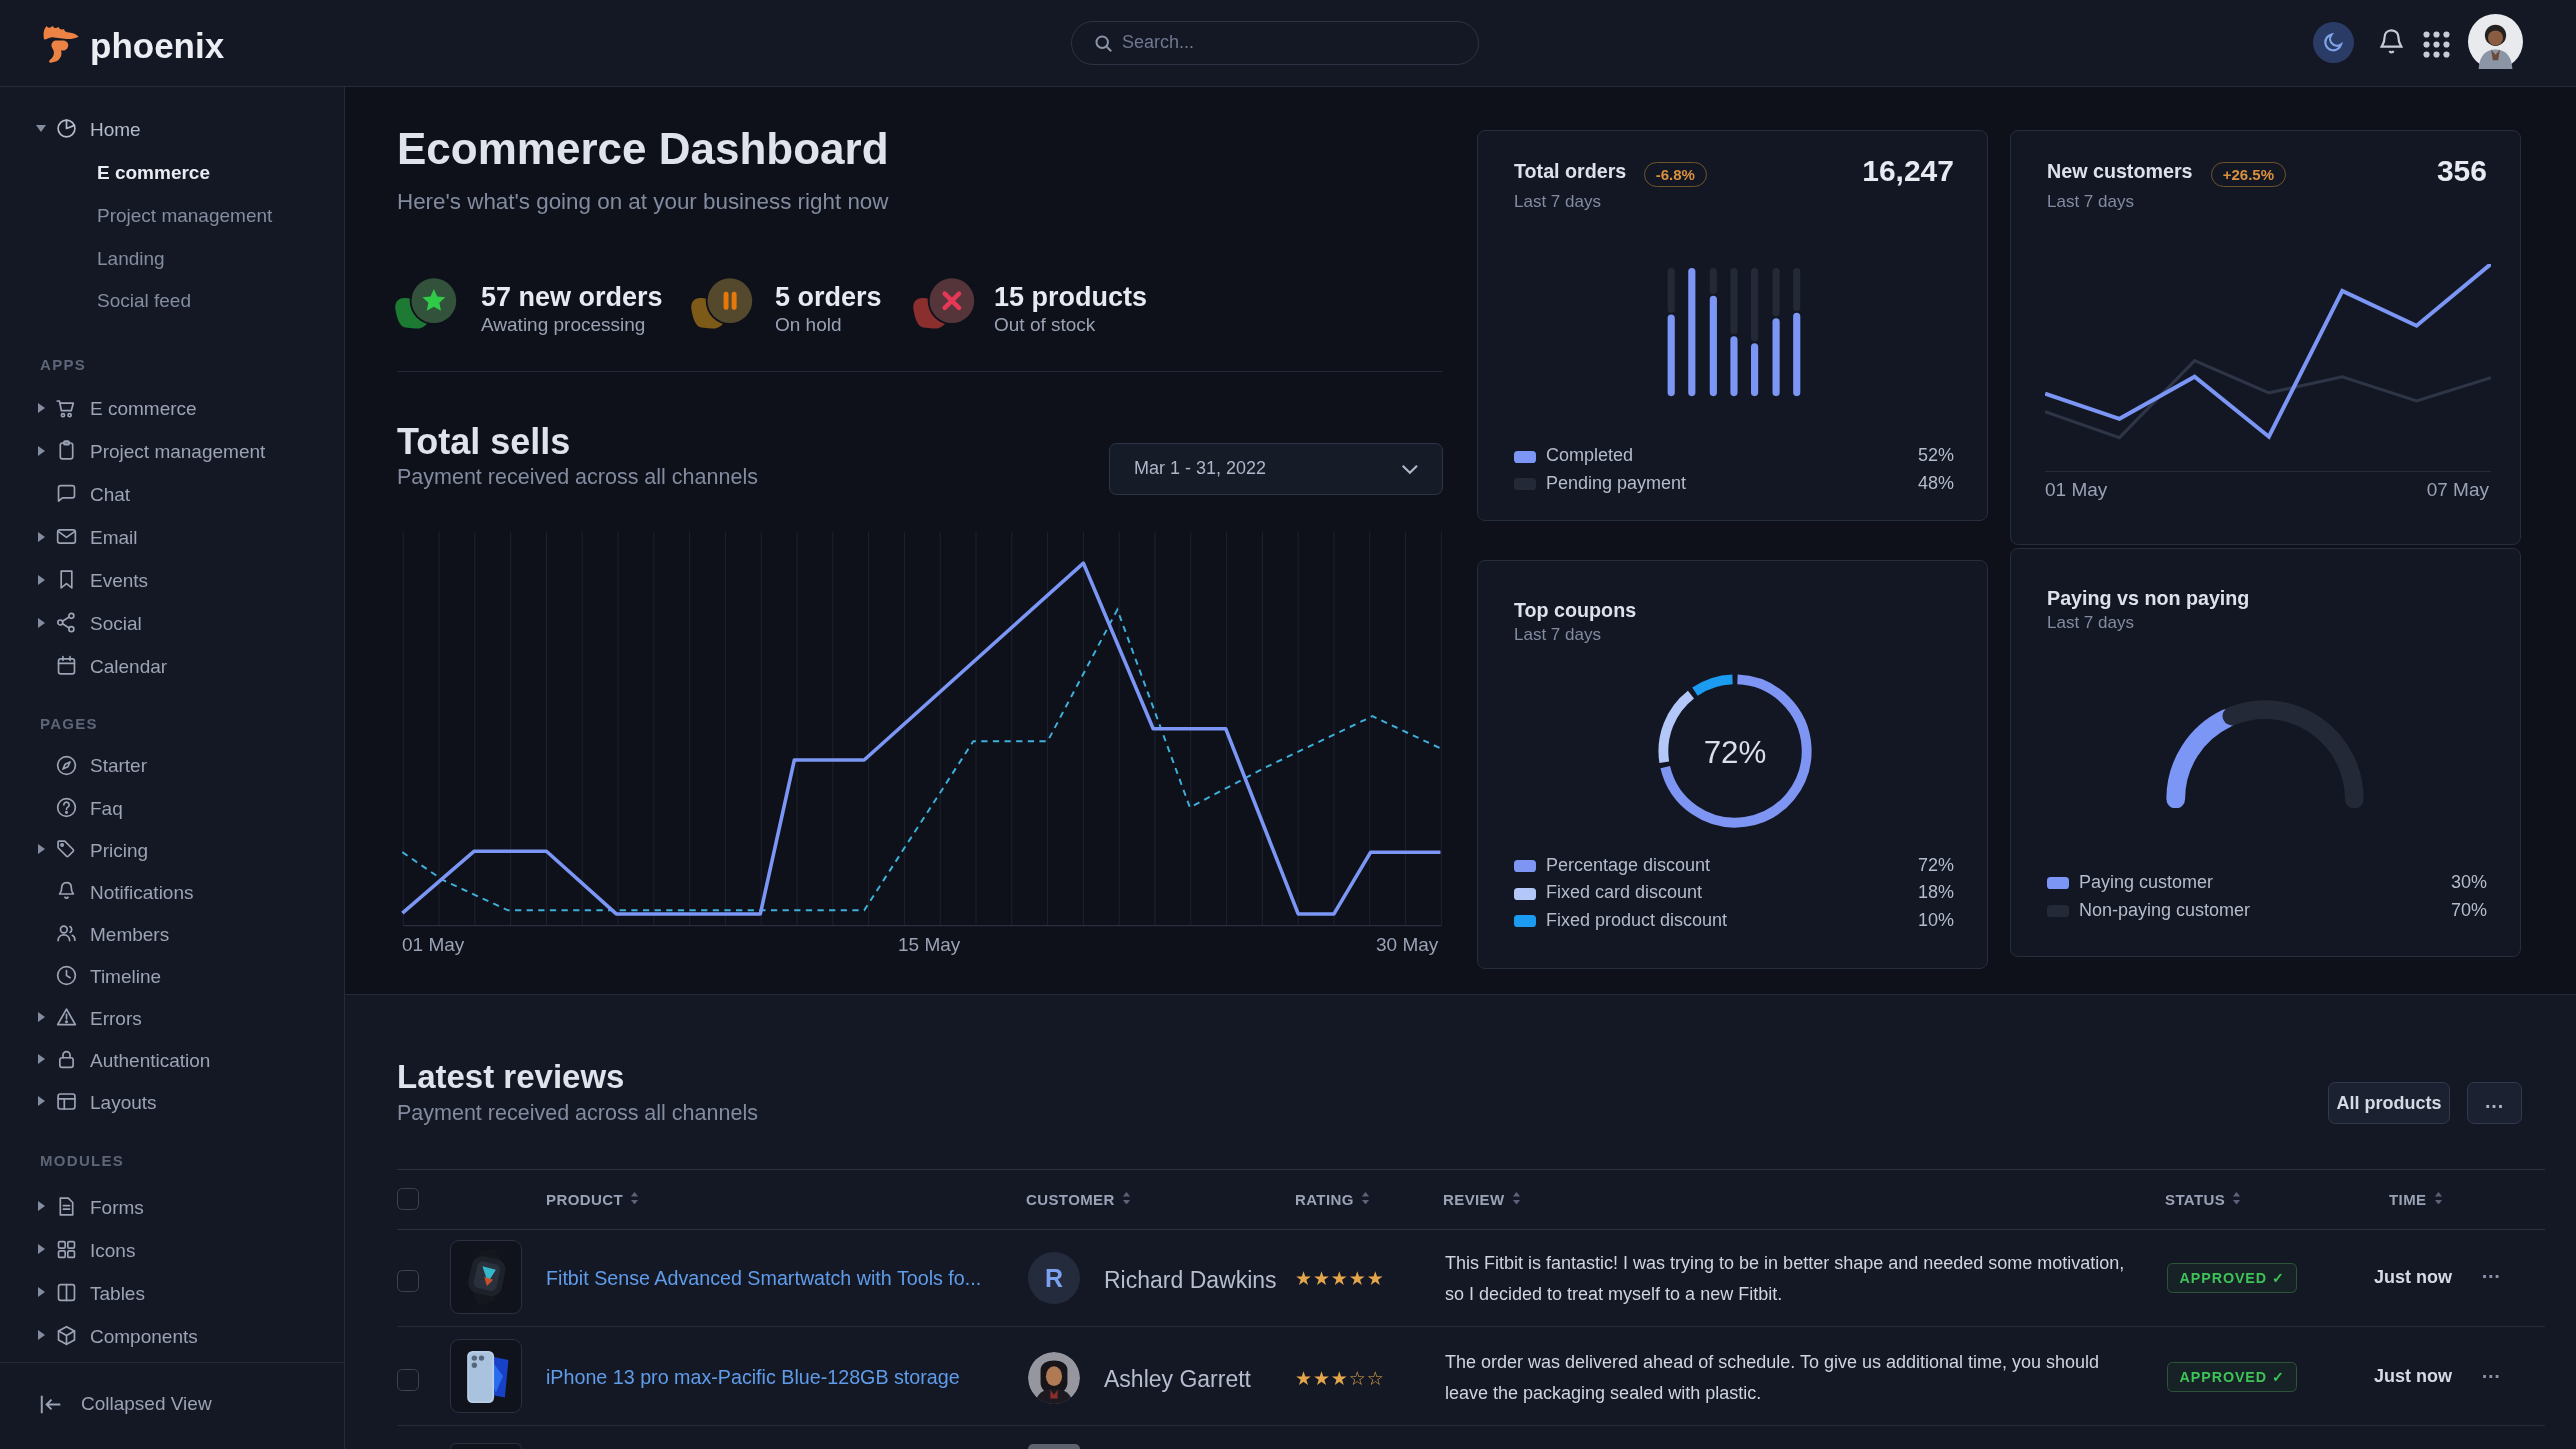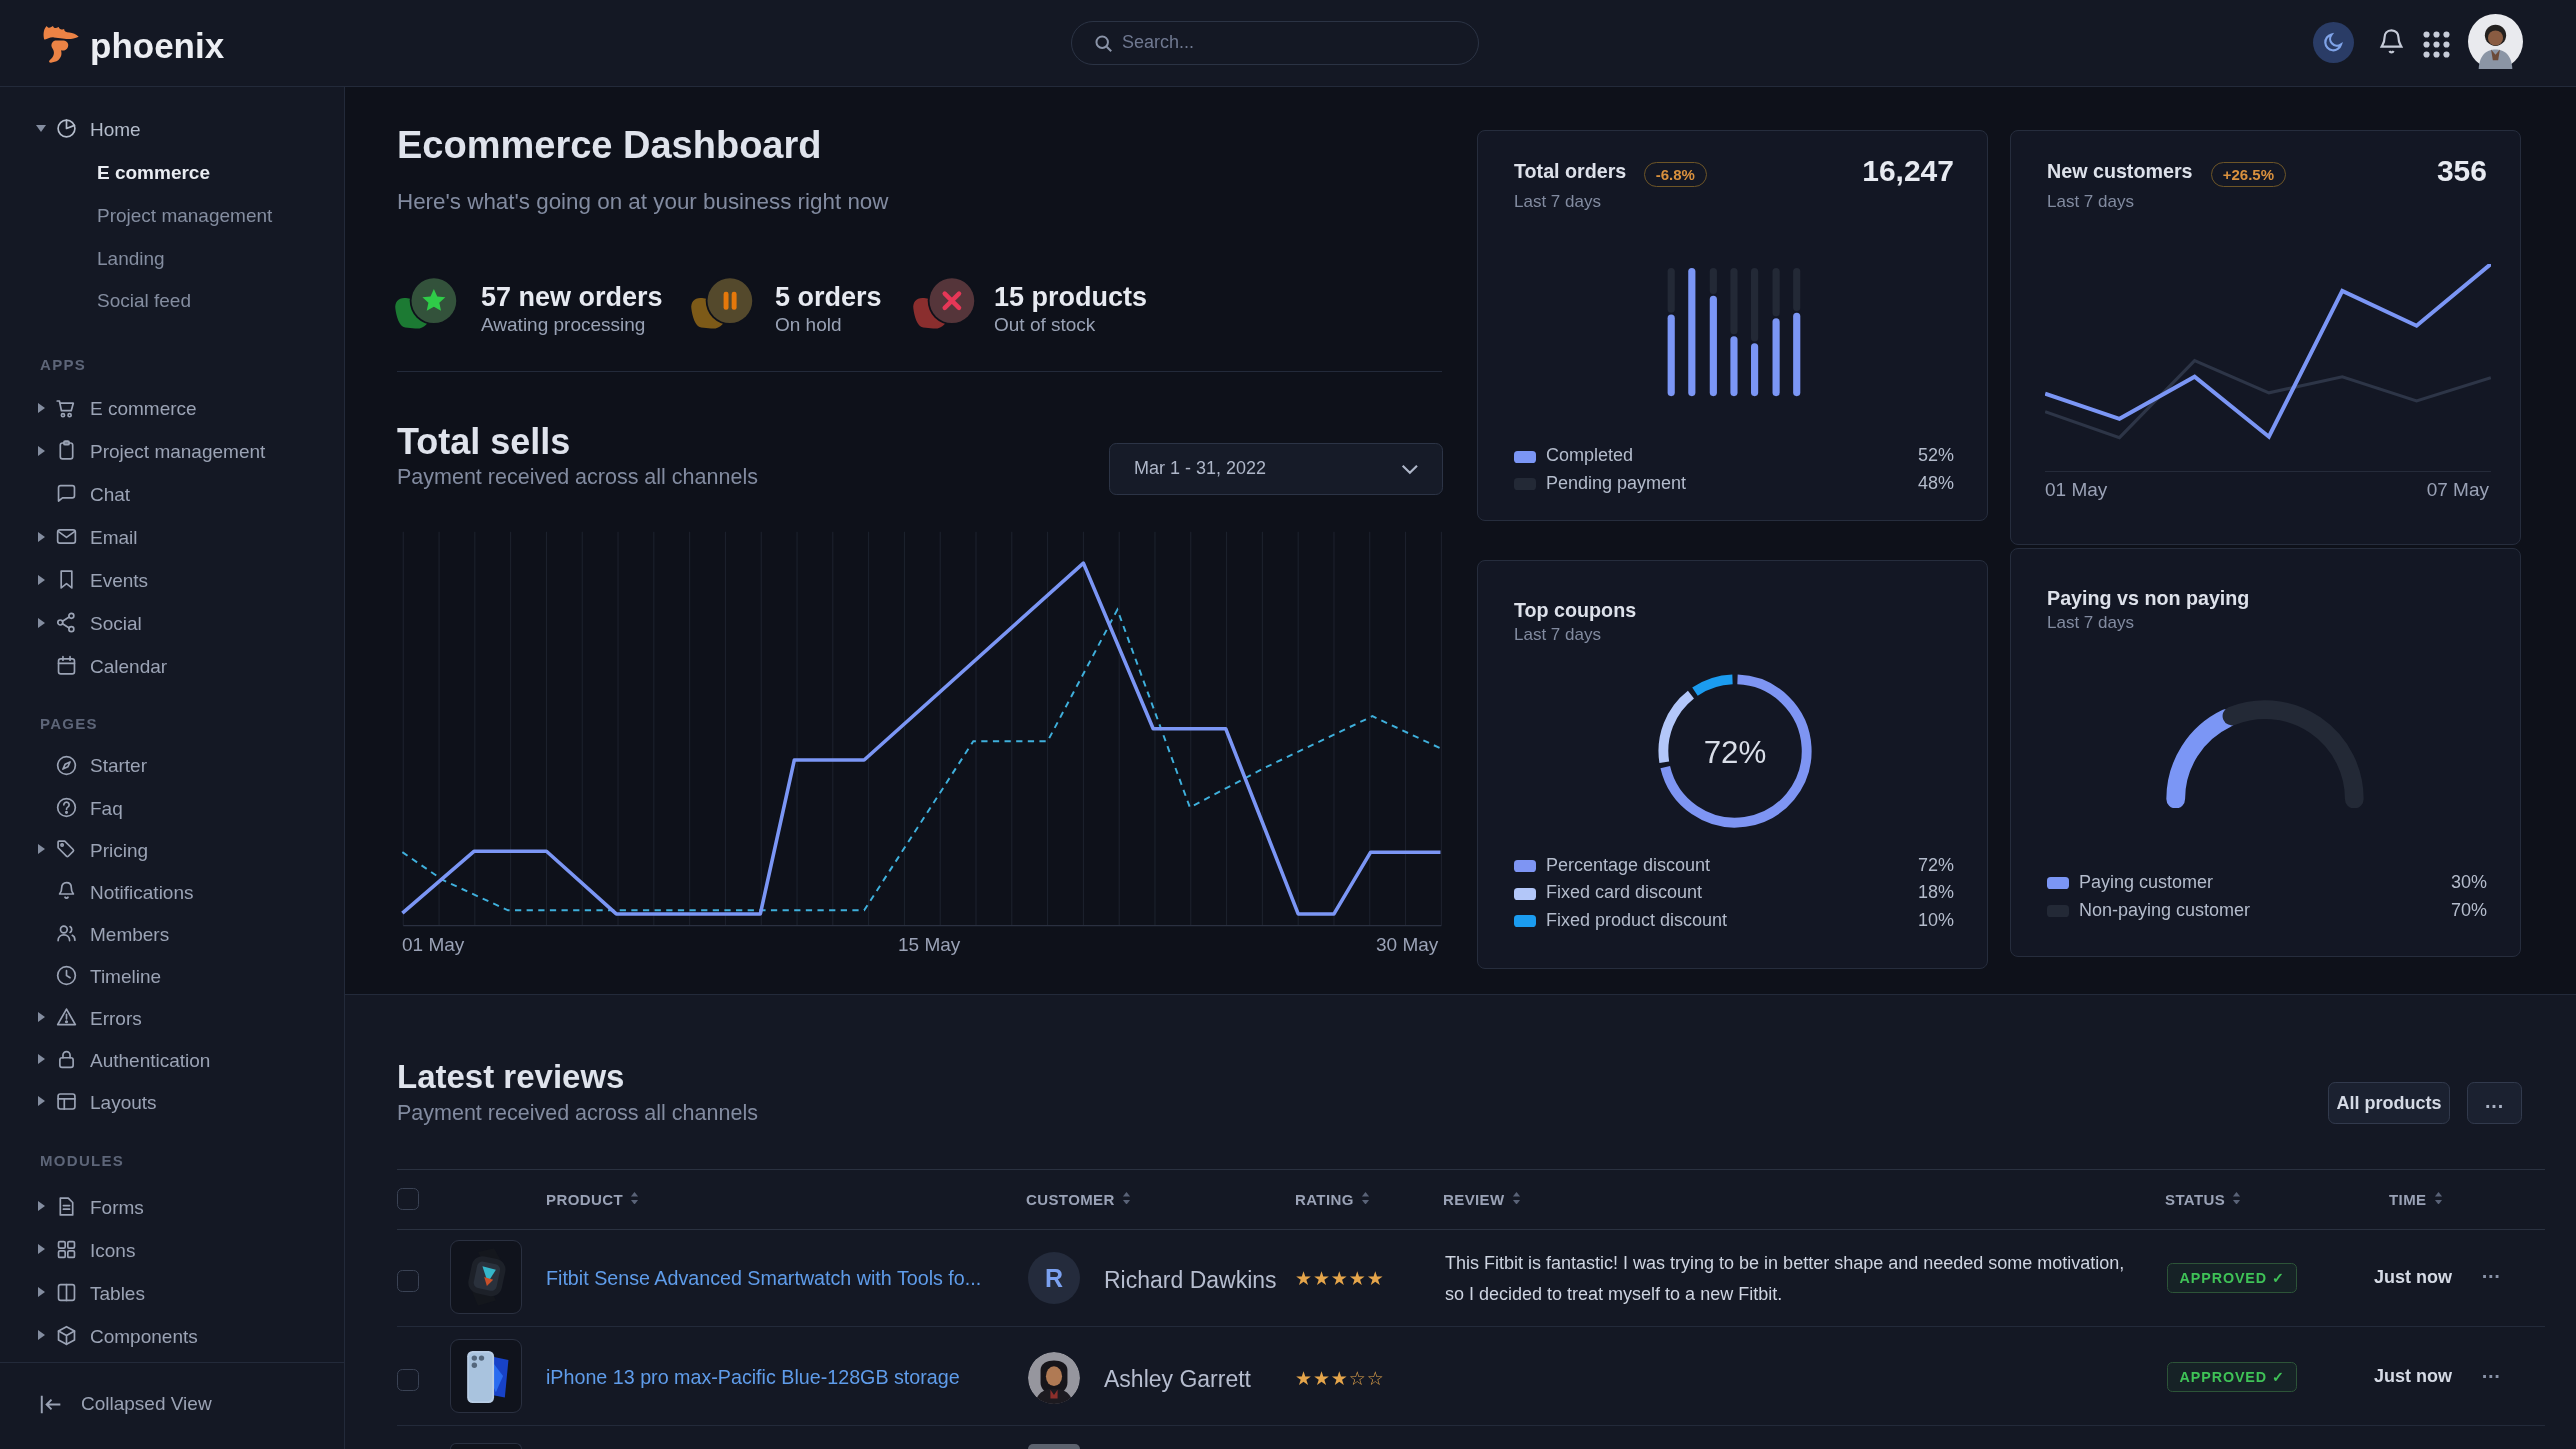--- a/index.html
+++ b/index.html
@@ -15,21 +15,21 @@
   #searchpill span { position:absolute; left:50px; top:10.7px; font-size:18px; color:#6f7890;text-align:center; }
   #moonbtn { position:absolute; left:2313px; top:21.5px; width:41px; height:41px; border-radius:50%; background:#2a3c66; }
   
   #sidebar { position:absolute; left:0; top:87px; width:345px; height:1362px; background:#141824; border-right:0.9px solid #232a3a; }
   .mitem { position:absolute; font-size:19px; color:#9ba3b5; white-space:nowrap; }
   .msub { position:absolute; font-size:19px; color:#848da0; white-space:nowrap; }
   .mlabel { position:absolute; font-size:15px; font-weight:bold; color:#5d6578; letter-spacing:1.3px; }
   .micon { position:absolute; width:23px; height:23px; }
   .mcaret { position:absolute; width:0; height:0; border-left:7.2px solid #848da0; border-top:5.4px solid transparent; border-bottom:5.4px solid transparent; }
   
-  #pagetitle { position:absolute; left:397px; top:124px; font-size:38px; font-weight:bold; color:#dfe3ec; }
+  #pagetitle { position:absolute; left:397px; top:124px; font-size:44px; font-weight:bold; color:#dfe3ec; }
   #pagesub { position:absolute; left:397px; top:189px; font-size:22.4px; color:#828ba0; }
   .statnum { position:absolute; font-size:27px; font-weight:bold; color:#e7eaf1; }
   .statsub { position:absolute; font-size:19px; color:#99a2b5; }
   
   .card { position:absolute; background:#131724; border:0.9px solid #262d3d; border-radius:8px; }
   .ctitle { position:absolute; left:36px; font-size:19.7px; font-weight:bold; color:#dde1ea; }
   .csub { position:absolute; left:36px; font-size:17px; color:#828ba0; }
   .cvalue { position:absolute; right:33px; font-size:30px; font-weight:bold; color:#e7eaf1; }
   .badge { position:absolute; height:25px; border-radius:12.5px; border:0.9px solid #6d5527; color:#d9913e; font-size:15px; font-weight:bold; line-height:23px; padding:0 10.7px; }
   .legrow { position:absolute; font-size:18px; color:#b4bccc; }
@@ -469,20 +469,21 @@
     <svg width="52" height="52" viewBox="0 0 58 58">
       <circle cx="29" cy="29" r="29" fill="#96969e"></circle>
       <path d="M14 20 C14 6 44 6 44 20 L44 34 C44 40 40 44 36 46 L22 46 C18 44 14 40 14 34 Z" fill="#17151a"></path>
       <ellipse cx="29" cy="27" rx="9" ry="11" fill="#b07a54"></ellipse>
       <path d="M8 58 C10 44 20 41 29 41 C38 41 48 44 50 58 Z" fill="#1c1a20"></path>
       <path d="M25 42 L29 48 L33 42 L33 52 L25 52 Z" fill="#8c2f2b"></path>
     </svg>
   </div>
   <div class="pname" style="left:1104px;top:1366px;">Ashley Garrett</div>
   <div class="stars" style="left:1295px;top:1367px;">★★★☆☆</div>
+  <div class="review" style="left:1445px;top:1347px;">The order was delivered ahead of schedule. To give us additional time, you should<br>leave the packaging sealed with plastic.</div>
   <div class="pill" style="left:2167px;top:1362px;">APPROVED ✓</div>
   <div class="timecell" style="left:2374px;top:1366px;">Just now</div>
   <div class="dots" style="left:2481px;top:1360px;">…</div>
   <div class="hline" style="left:397px;top:1425px;width:2148px;"></div>
 
   <div class="pimg" style="left:450px;top:1443px;height:6.3px;border-bottom:none;border-radius:9px 9px 0 0;"></div>
   <div class="abs" style="left:1028px;top:1444px;width:52px;height:5.4px;border-radius:26px 26px 0 0;background:#5c626e;"></div>
 </div>
 
 

